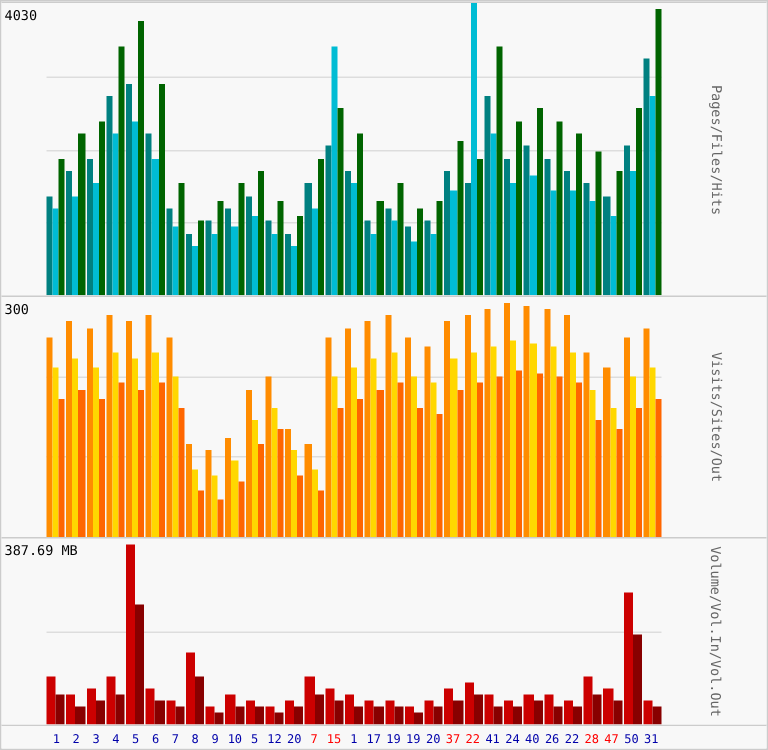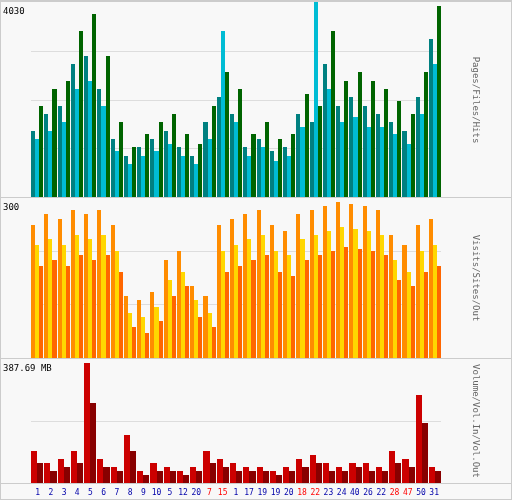--- a/index.html
+++ b/index.html
@@ -612,23 +612,23 @@
         <div class="x-label"><a href="#">5</a></div>
         <div class="x-label"><a href="#">12</a></div>
         <div class="x-label"><a href="#">20</a></div>
         <div class="x-label red"><a href="#">7</a></div>
         <div class="x-label red"><a href="#">15</a></div>
         <div class="x-label"><a href="#">1</a></div>
         <div class="x-label"><a href="#">17</a></div>
         <div class="x-label"><a href="#">19</a></div>
         <div class="x-label"><a href="#">19</a></div>
         <div class="x-label"><a href="#">20</a></div>
-        <div class="x-label red"><a href="#">18</a></div>
+        <div class="x-label red"><a href="#">37</a></div>
         <div class="x-label red"><a href="#">22</a></div>
-        <div class="x-label"><a href="#">23</a></div>
+        <div class="x-label"><a href="#">41</a></div>
         <div class="x-label"><a href="#">24</a></div>
         <div class="x-label"><a href="#">40</a></div>
         <div class="x-label"><a href="#">26</a></div>
         <div class="x-label"><a href="#">22</a></div>
         <div class="x-label red"><a href="#">28</a></div>
         <div class="x-label red"><a href="#">47</a></div>
         <div class="x-label"><a href="#">50</a></div>
         <div class="x-label"><a href="#">31</a></div>
       </div>
   </div>

